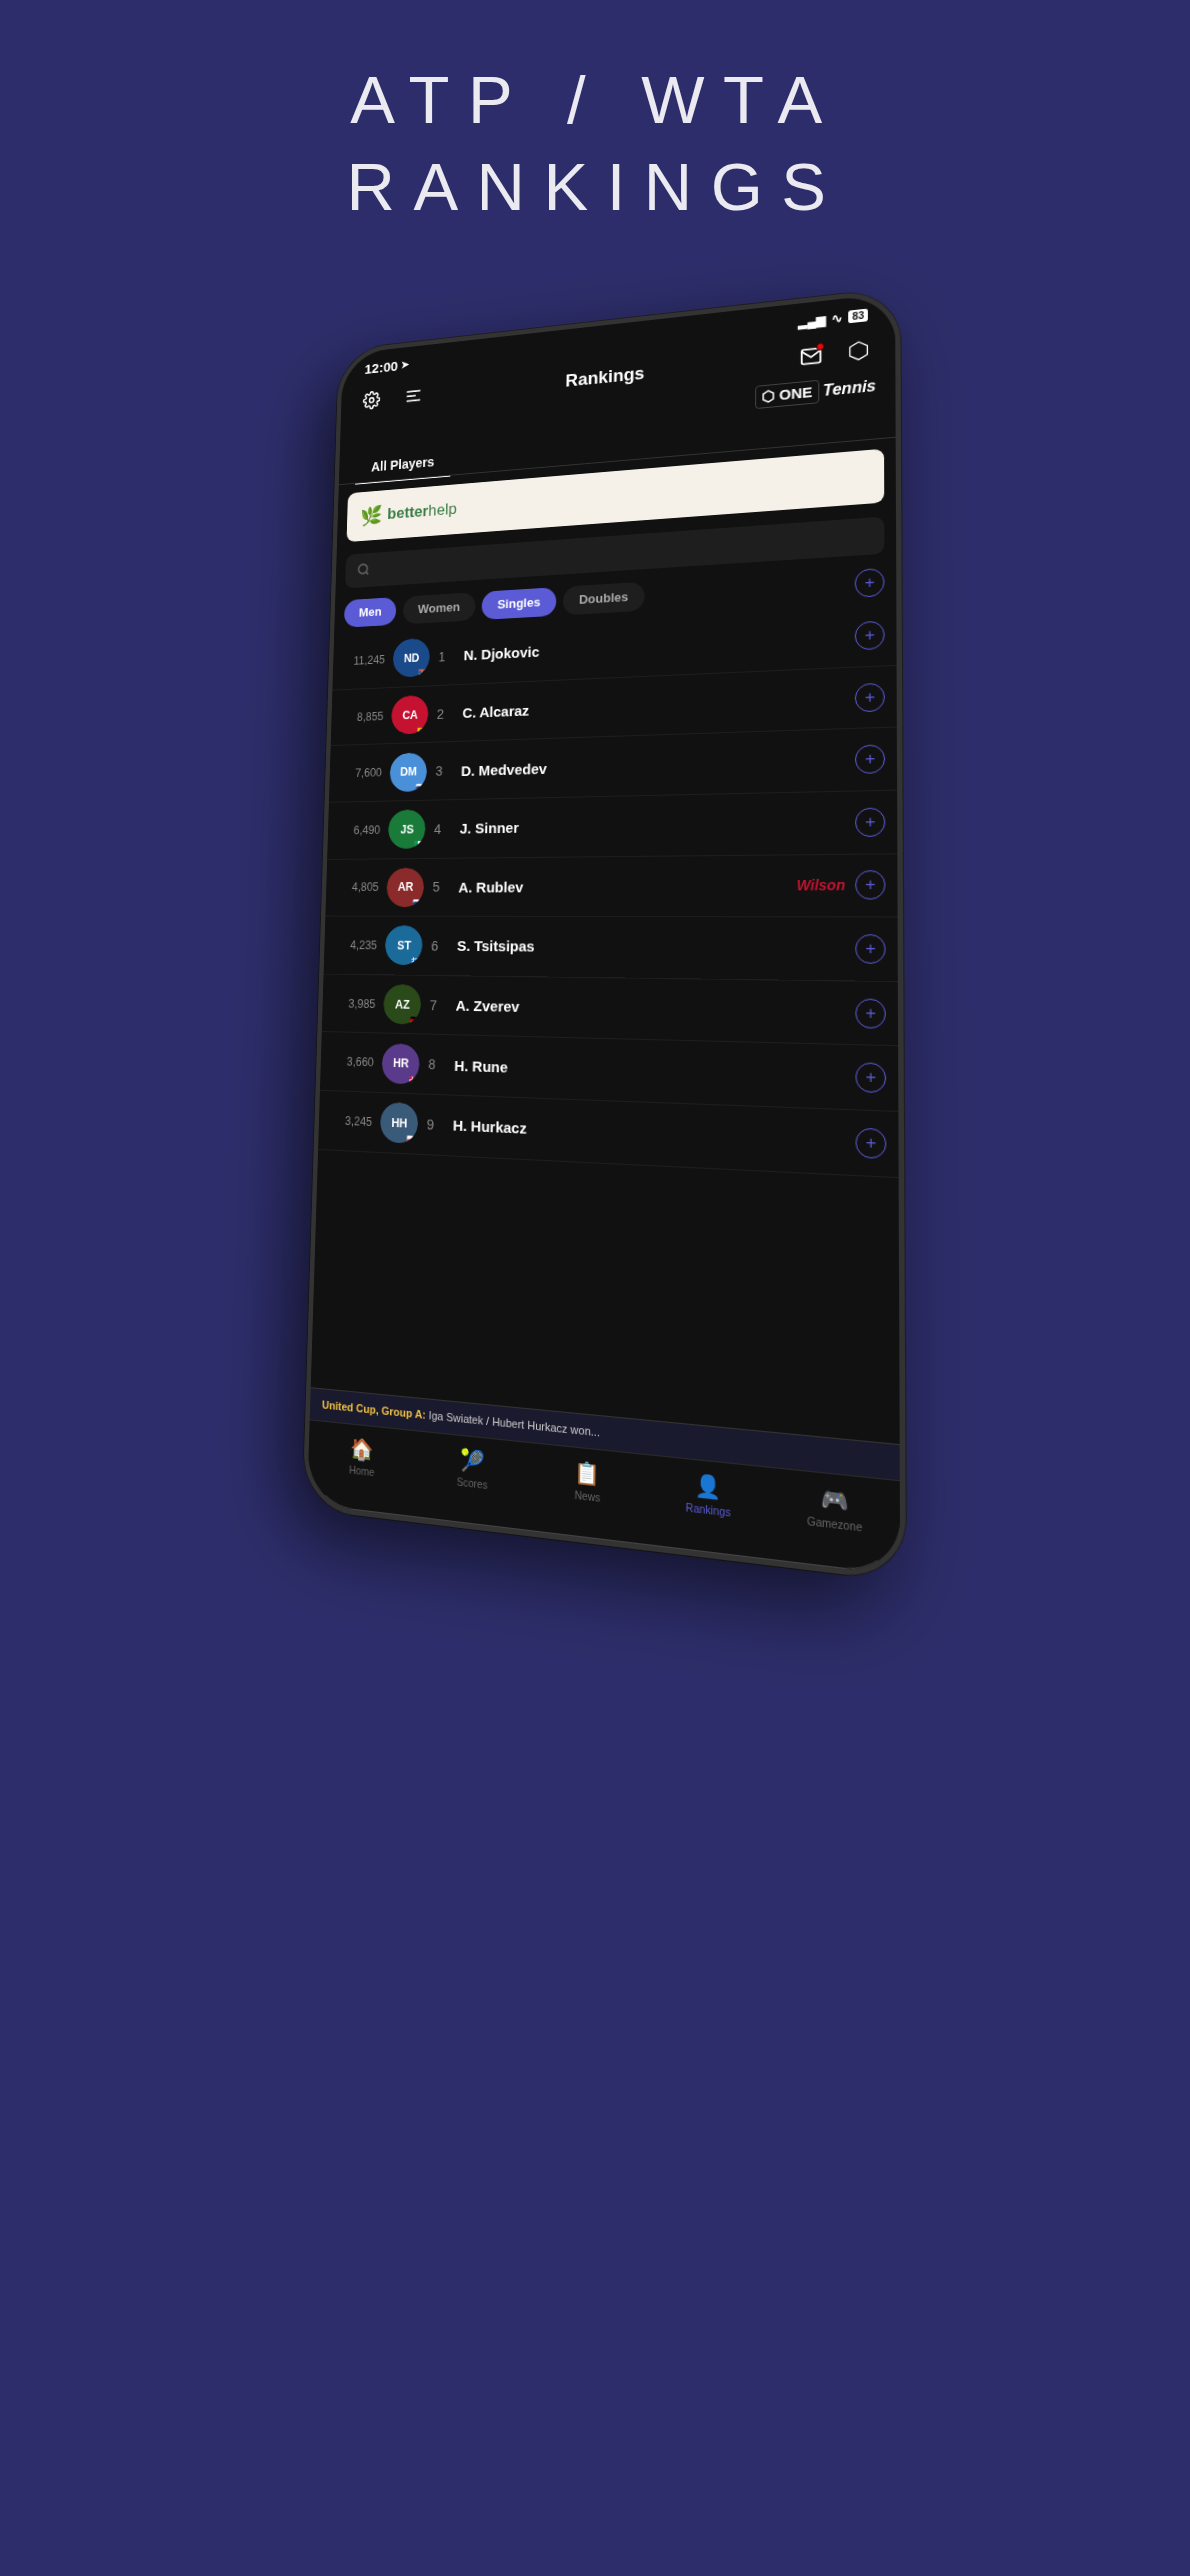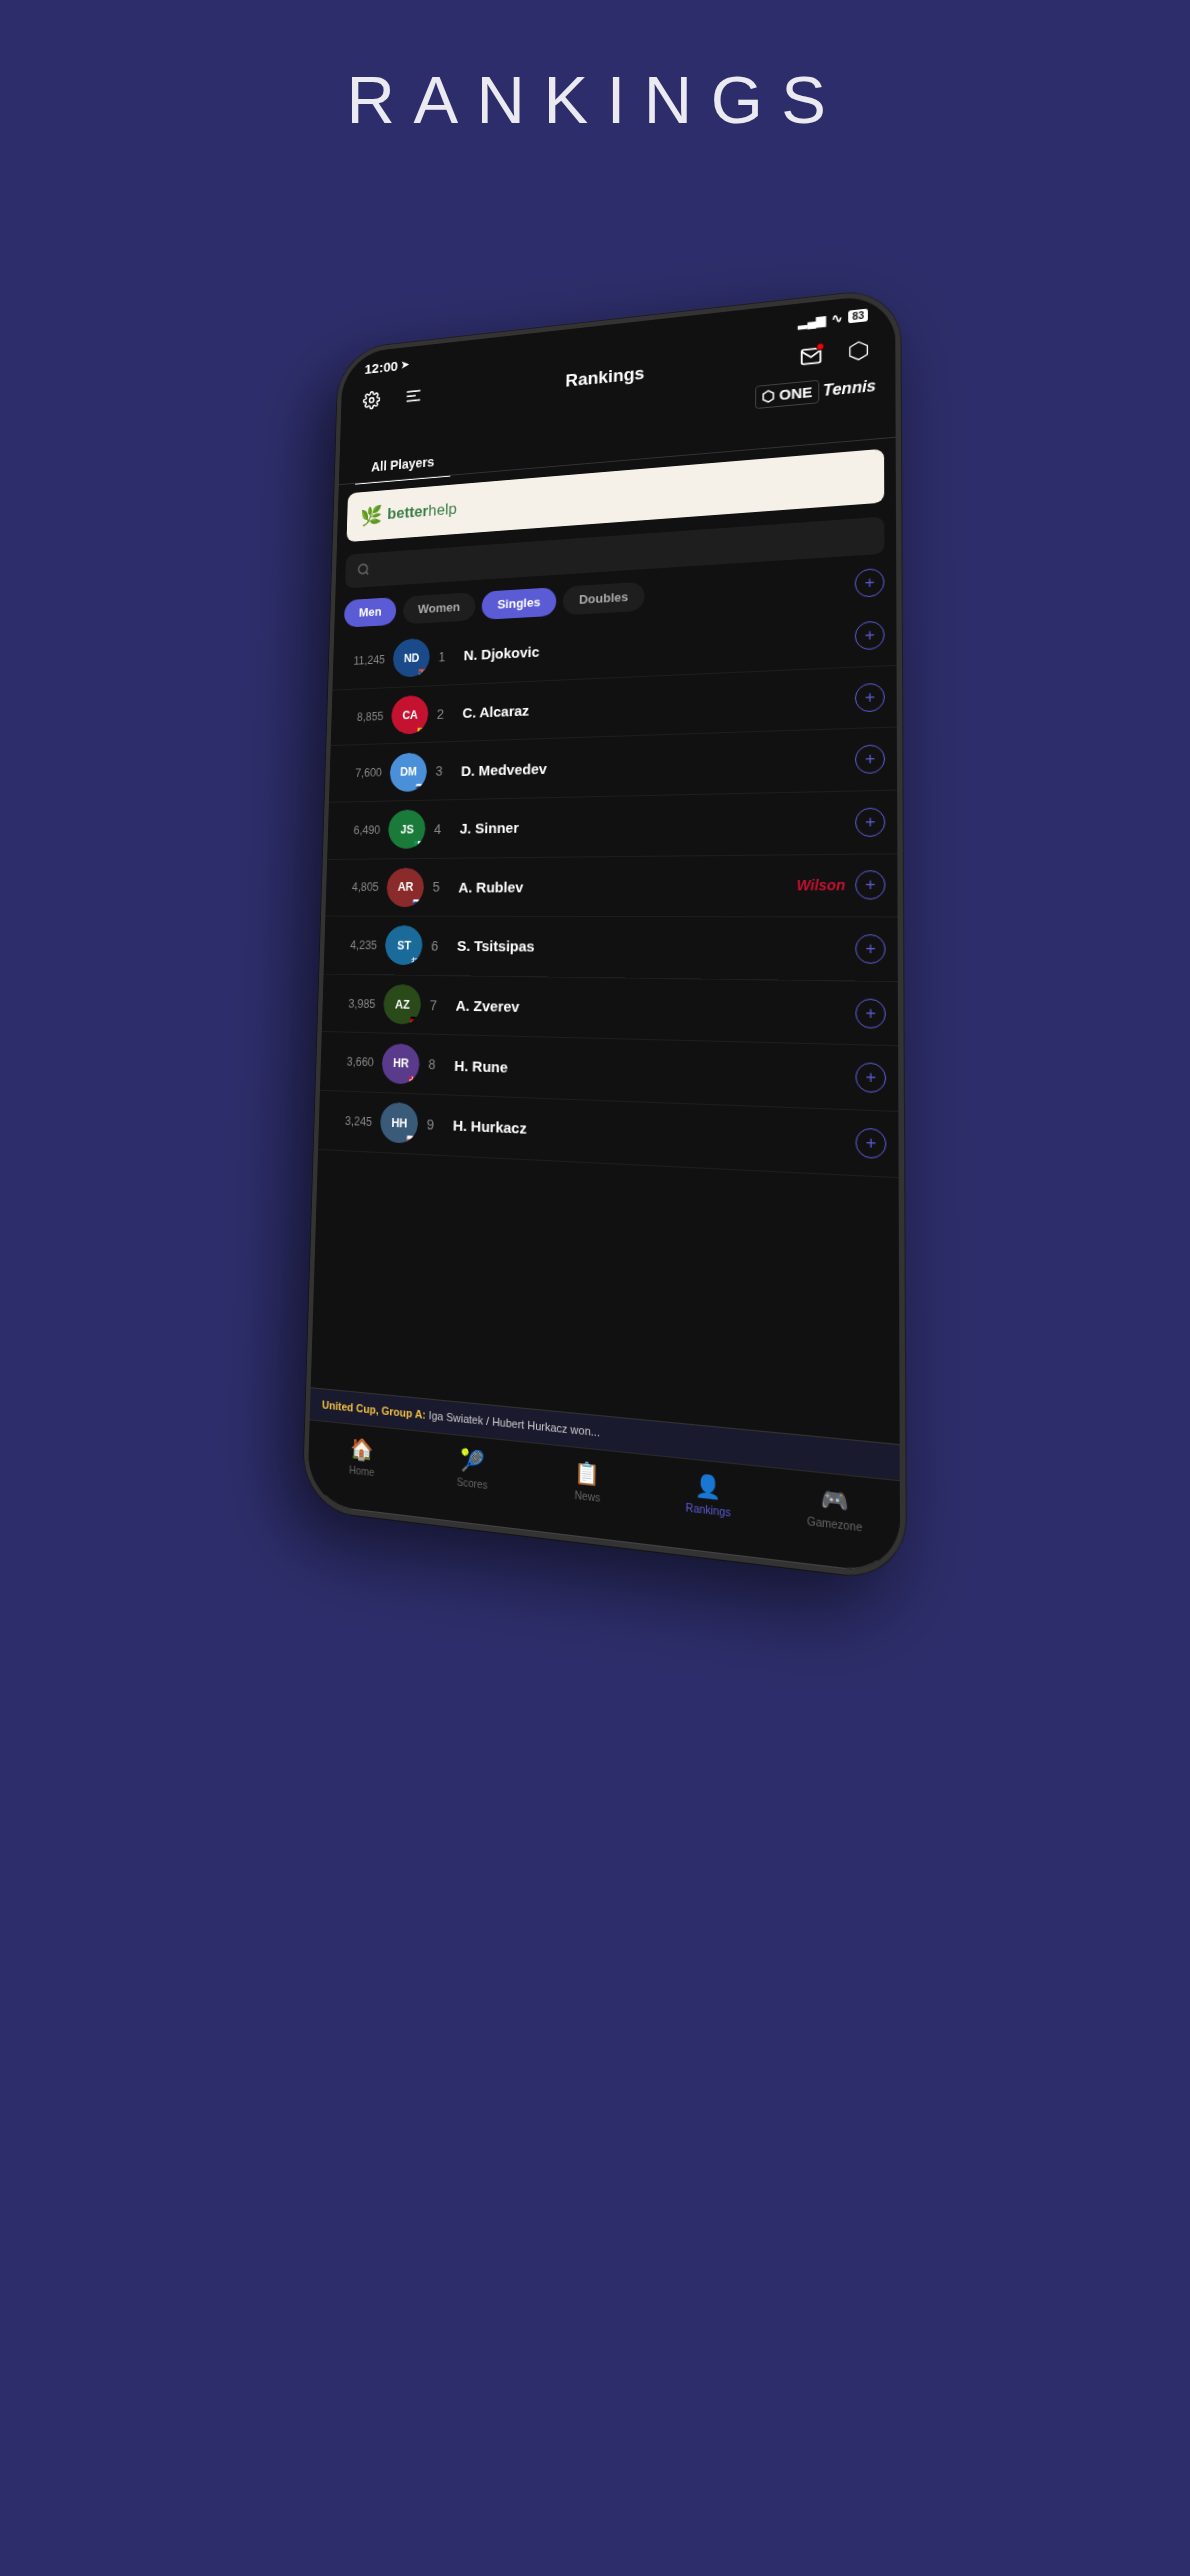--- a/index.html
+++ b/index.html
@@ -285,20 +285,21 @@
     }
     .nav-icon { font-size: 20.4px; color: #666; }
     .nav-icon.active { color: #5b5bd6; }
     .nav-label { font-size: 10.2px; color: #666; }
     .nav-label.active { color: #5b5bd6; }
   </style>
 </head>
 <body>
 
 <div class="bg-title">
+  <div>ATP / WTA</div>
   <div>RANKINGS</div>
 </div>
 
 <div class="phone-wrapper">
   <div class="phone-shell">
     <div class="notch"></div>
 
     <div class="status-bar">
       <div class="status-time">
         <span>12:00</span>

